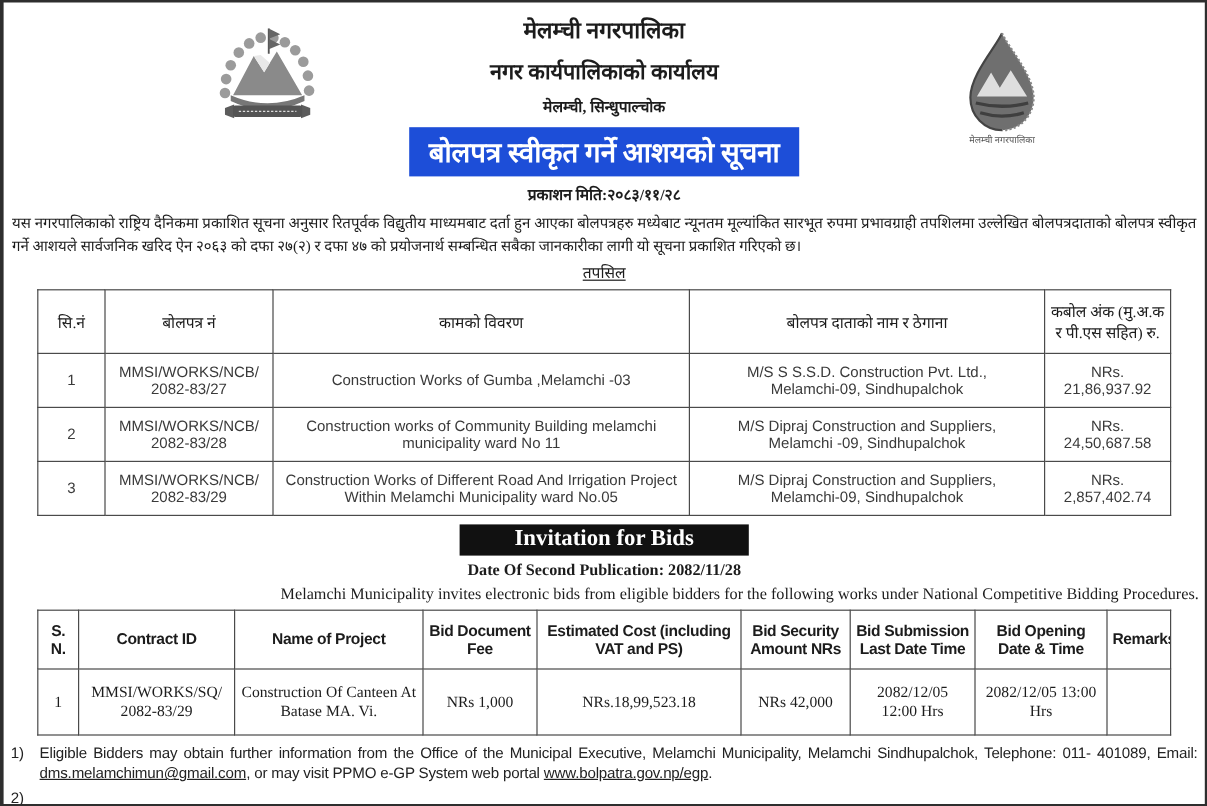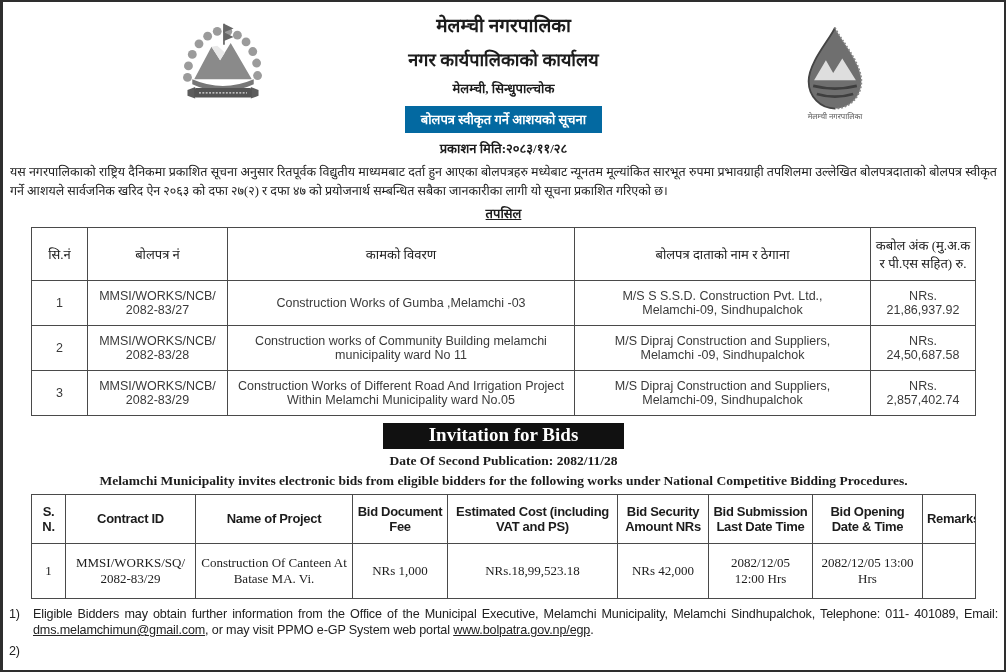--- a/index.html
+++ b/index.html
@@ -12,30 +12,30 @@
   
   .hdr{position:relative;text-align:center;padding-top:10px;}
   .logo{position:absolute;top:14px;}
   .logo.left{left:172px;width:96px;height:96px;}
   .logo.right{left:782px;top:22px;width:100px;height:100px;}
   .hdr-l1{font-size:19px;font-weight:bold;}
   .hdr-l2{font-size:18px;font-weight:bold;margin-top:9px;}
   .hdr-l3{font-size:13px;font-weight:bold;margin-top:8px;}
   .hdr-l4{font-size:13px;font-weight:bold;margin-top:6px;}
   .banner1{
-    display:inline-block;background:#0369a1;color:#fff;font-weight:bold;
-    font-size:13px;padding:4px 16px 5px;margin-top:9px;
+    display:inline-block;background:#1d4ed8;color:#fff;font-weight:bold;
+    font-size:23px;padding:4px 16px 5px;margin-top:9px;
   }
   .pubdate{font-size:13px;font-weight:bold;margin-top:6px;text-align:center;}
   
   .nbody{
     font-size:12.5px;line-height:1.5;text-align:justify;margin:6px 7px 0;
   }
   .tapasil{
-    text-align:center;font-size:13px;font-weight:bold;margin-top:3px;
+    text-align:center;font-size:13px;font-weight:normal;margin-top:3px;
   }
   .tapasil span{text-decoration:underline;}
   
   table{border-collapse:collapse;margin:5px auto 0;table-layout:fixed;}
   .t1{width:944px;}
   .t2{width:944px;}
   td,th{border:1.5px solid #4a4a4a;text-align:center;vertical-align:middle;
         padding:2px 4px;white-space:pre-line;overflow:hidden;}
   .t1 th{font-weight:normal;font-size:13px;height:48px;}
   .t1 td{font-family:"Liberation Sans", sans-serif;font-size:12.5px;color:#3a3a3a;height:40px;}
@@ -43,21 +43,21 @@
   .t2 th{font-family:"Liberation Sans", sans-serif;font-size:13px;font-weight:bold;
          letter-spacing:-0.3px;height:44px;}
   .t2 td{font-size:13px;height:50px;}
   
   .inv-banner-wrap{text-align:center;margin-top:7px;}
   .banner2{
     display:inline-block;background:#111;color:#ffffff;font-weight:bold;
     font-size:19px;padding:1px 46px 3px;
   }
   .pub2{text-align:center;font-size:13.5px;font-weight:bold;margin-top:4px;}
-  .intro{font-size:13.5px;margin:4px 5px 0;text-align:center;font-weight:bold;}
+  .intro{font-size:13.5px;margin:4px 5px 0;text-align:right;}
   
   .notes{margin:7px 6px 0;font-family:"Liberation Sans", sans-serif;
          font-size:12.6px;letter-spacing:-0.15px;line-height:1.32;color:#222;}
   .note{display:grid;grid-template-columns:22px 1fr;column-gap:2px;margin-top:4px;}
   .note .txt{text-align:justify;}
   .lnk{text-decoration:underline;margin-top:24px;}
 </style>
 </head>
 <body>
 

